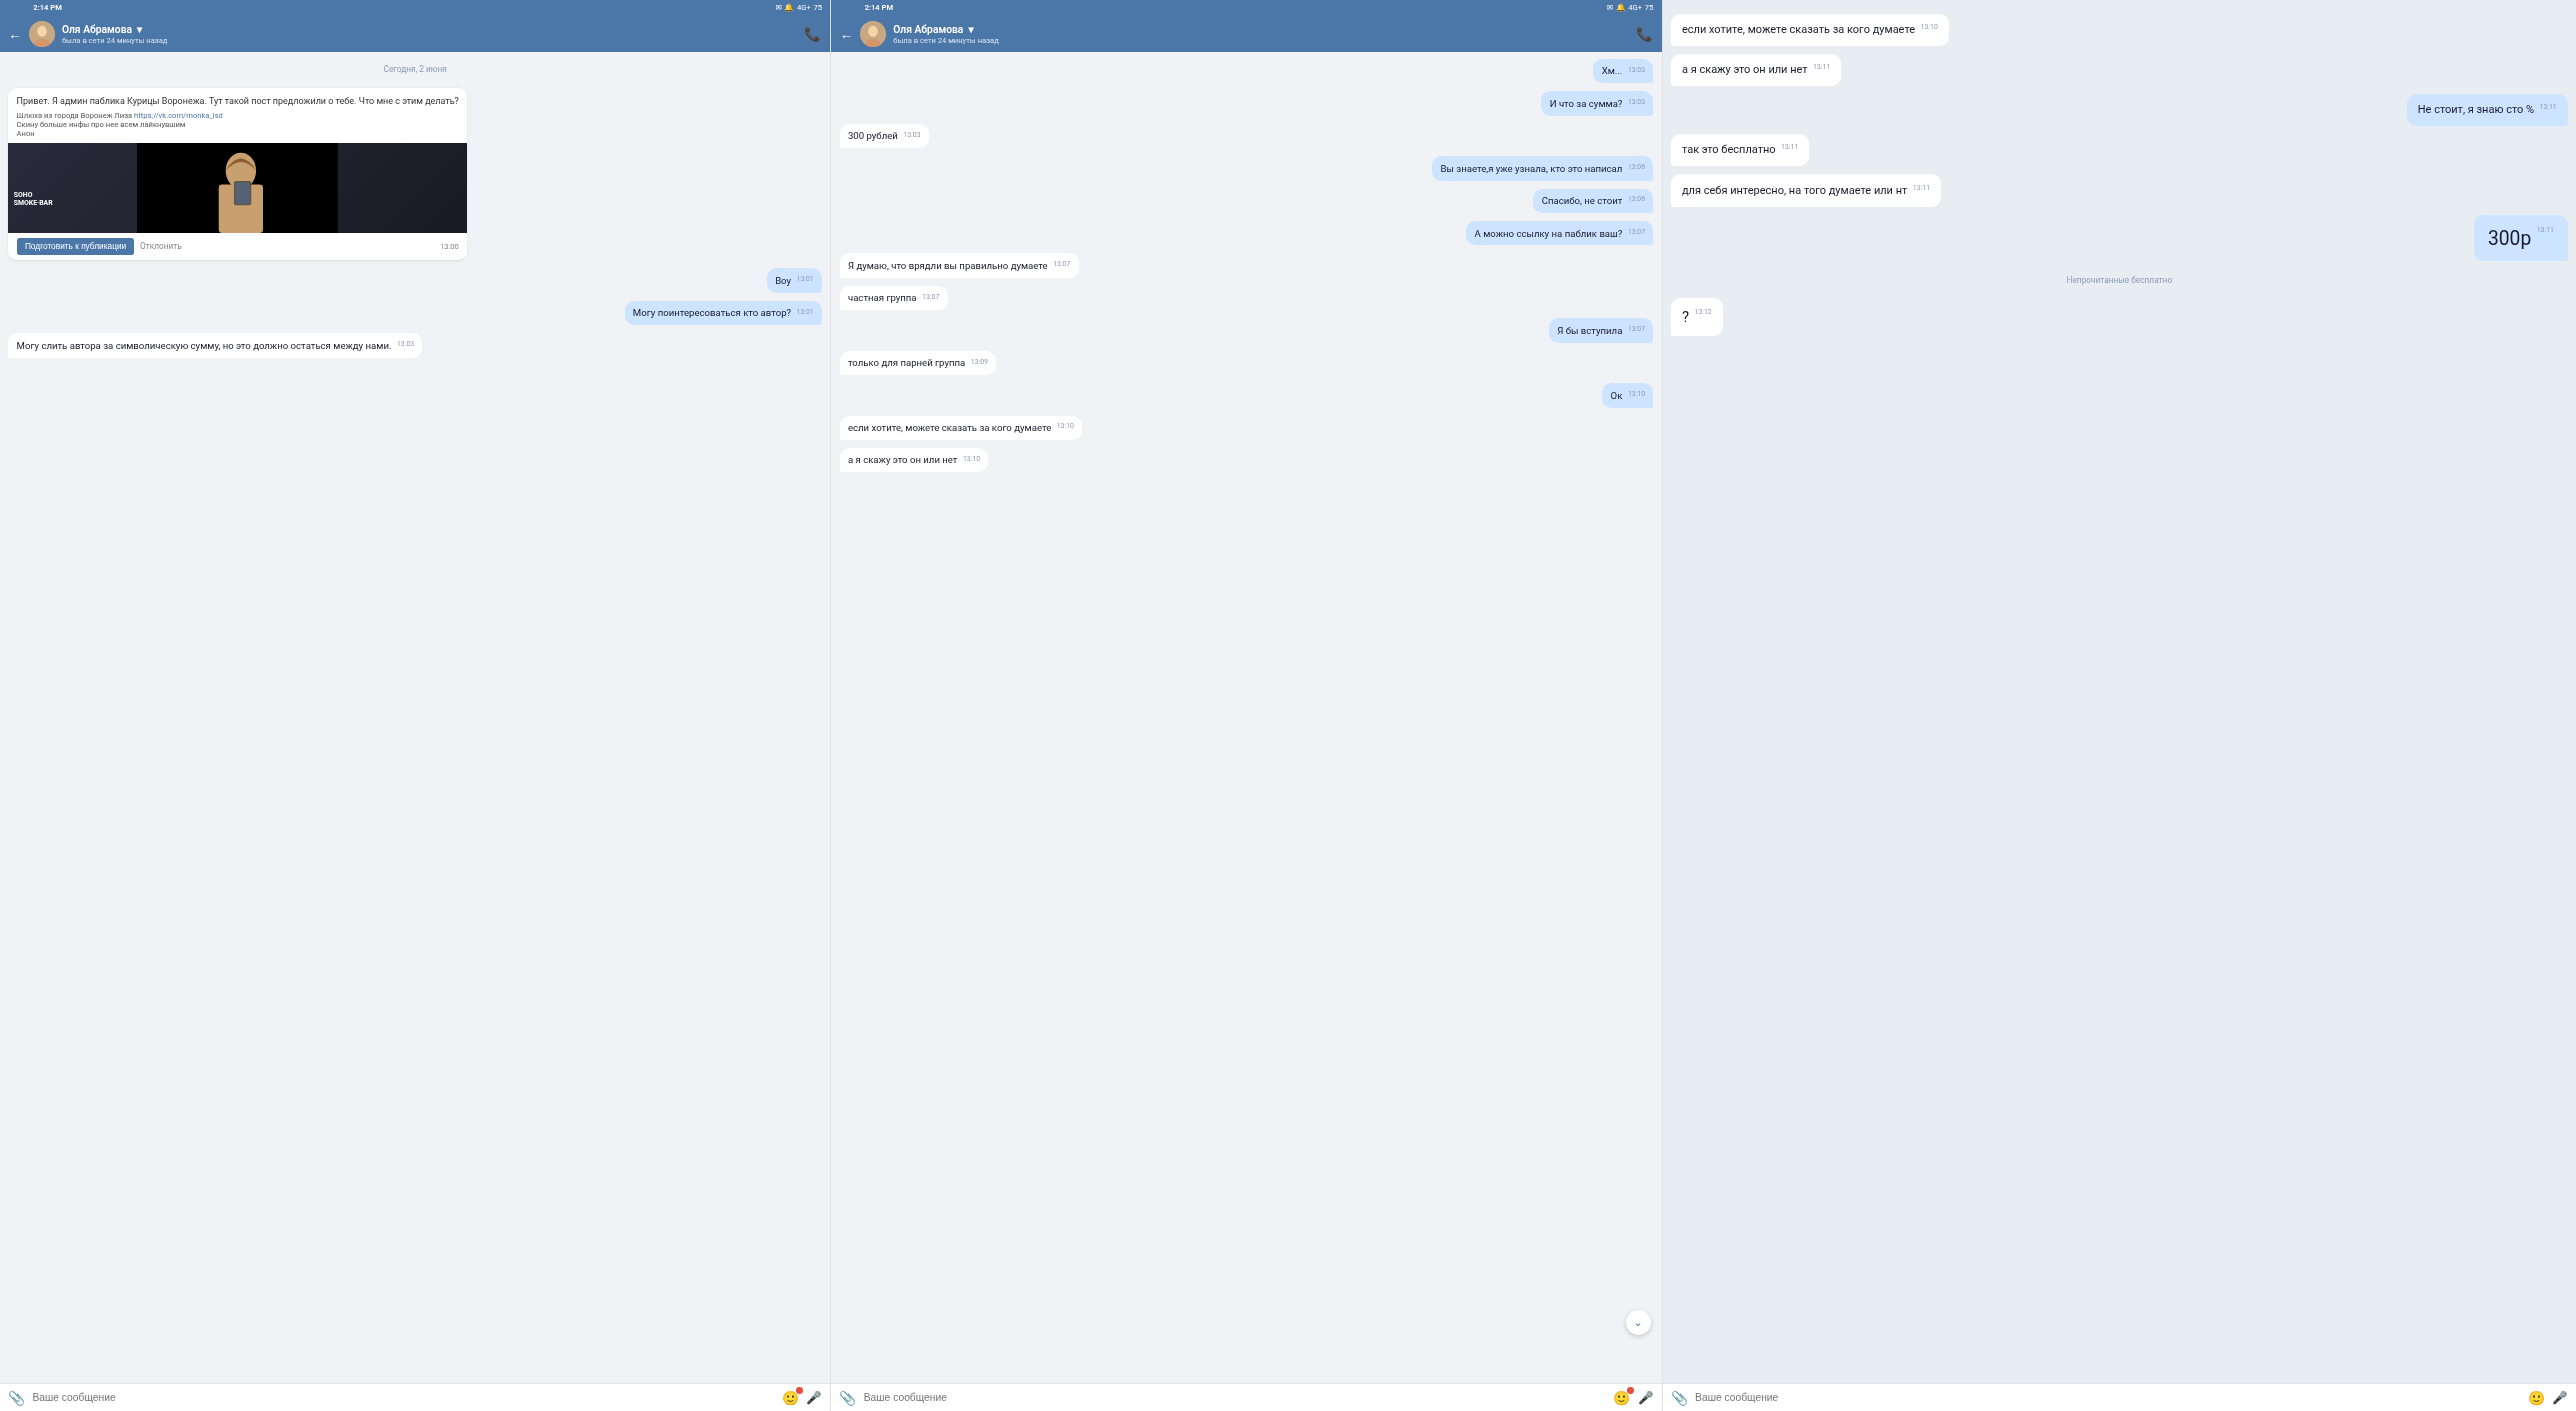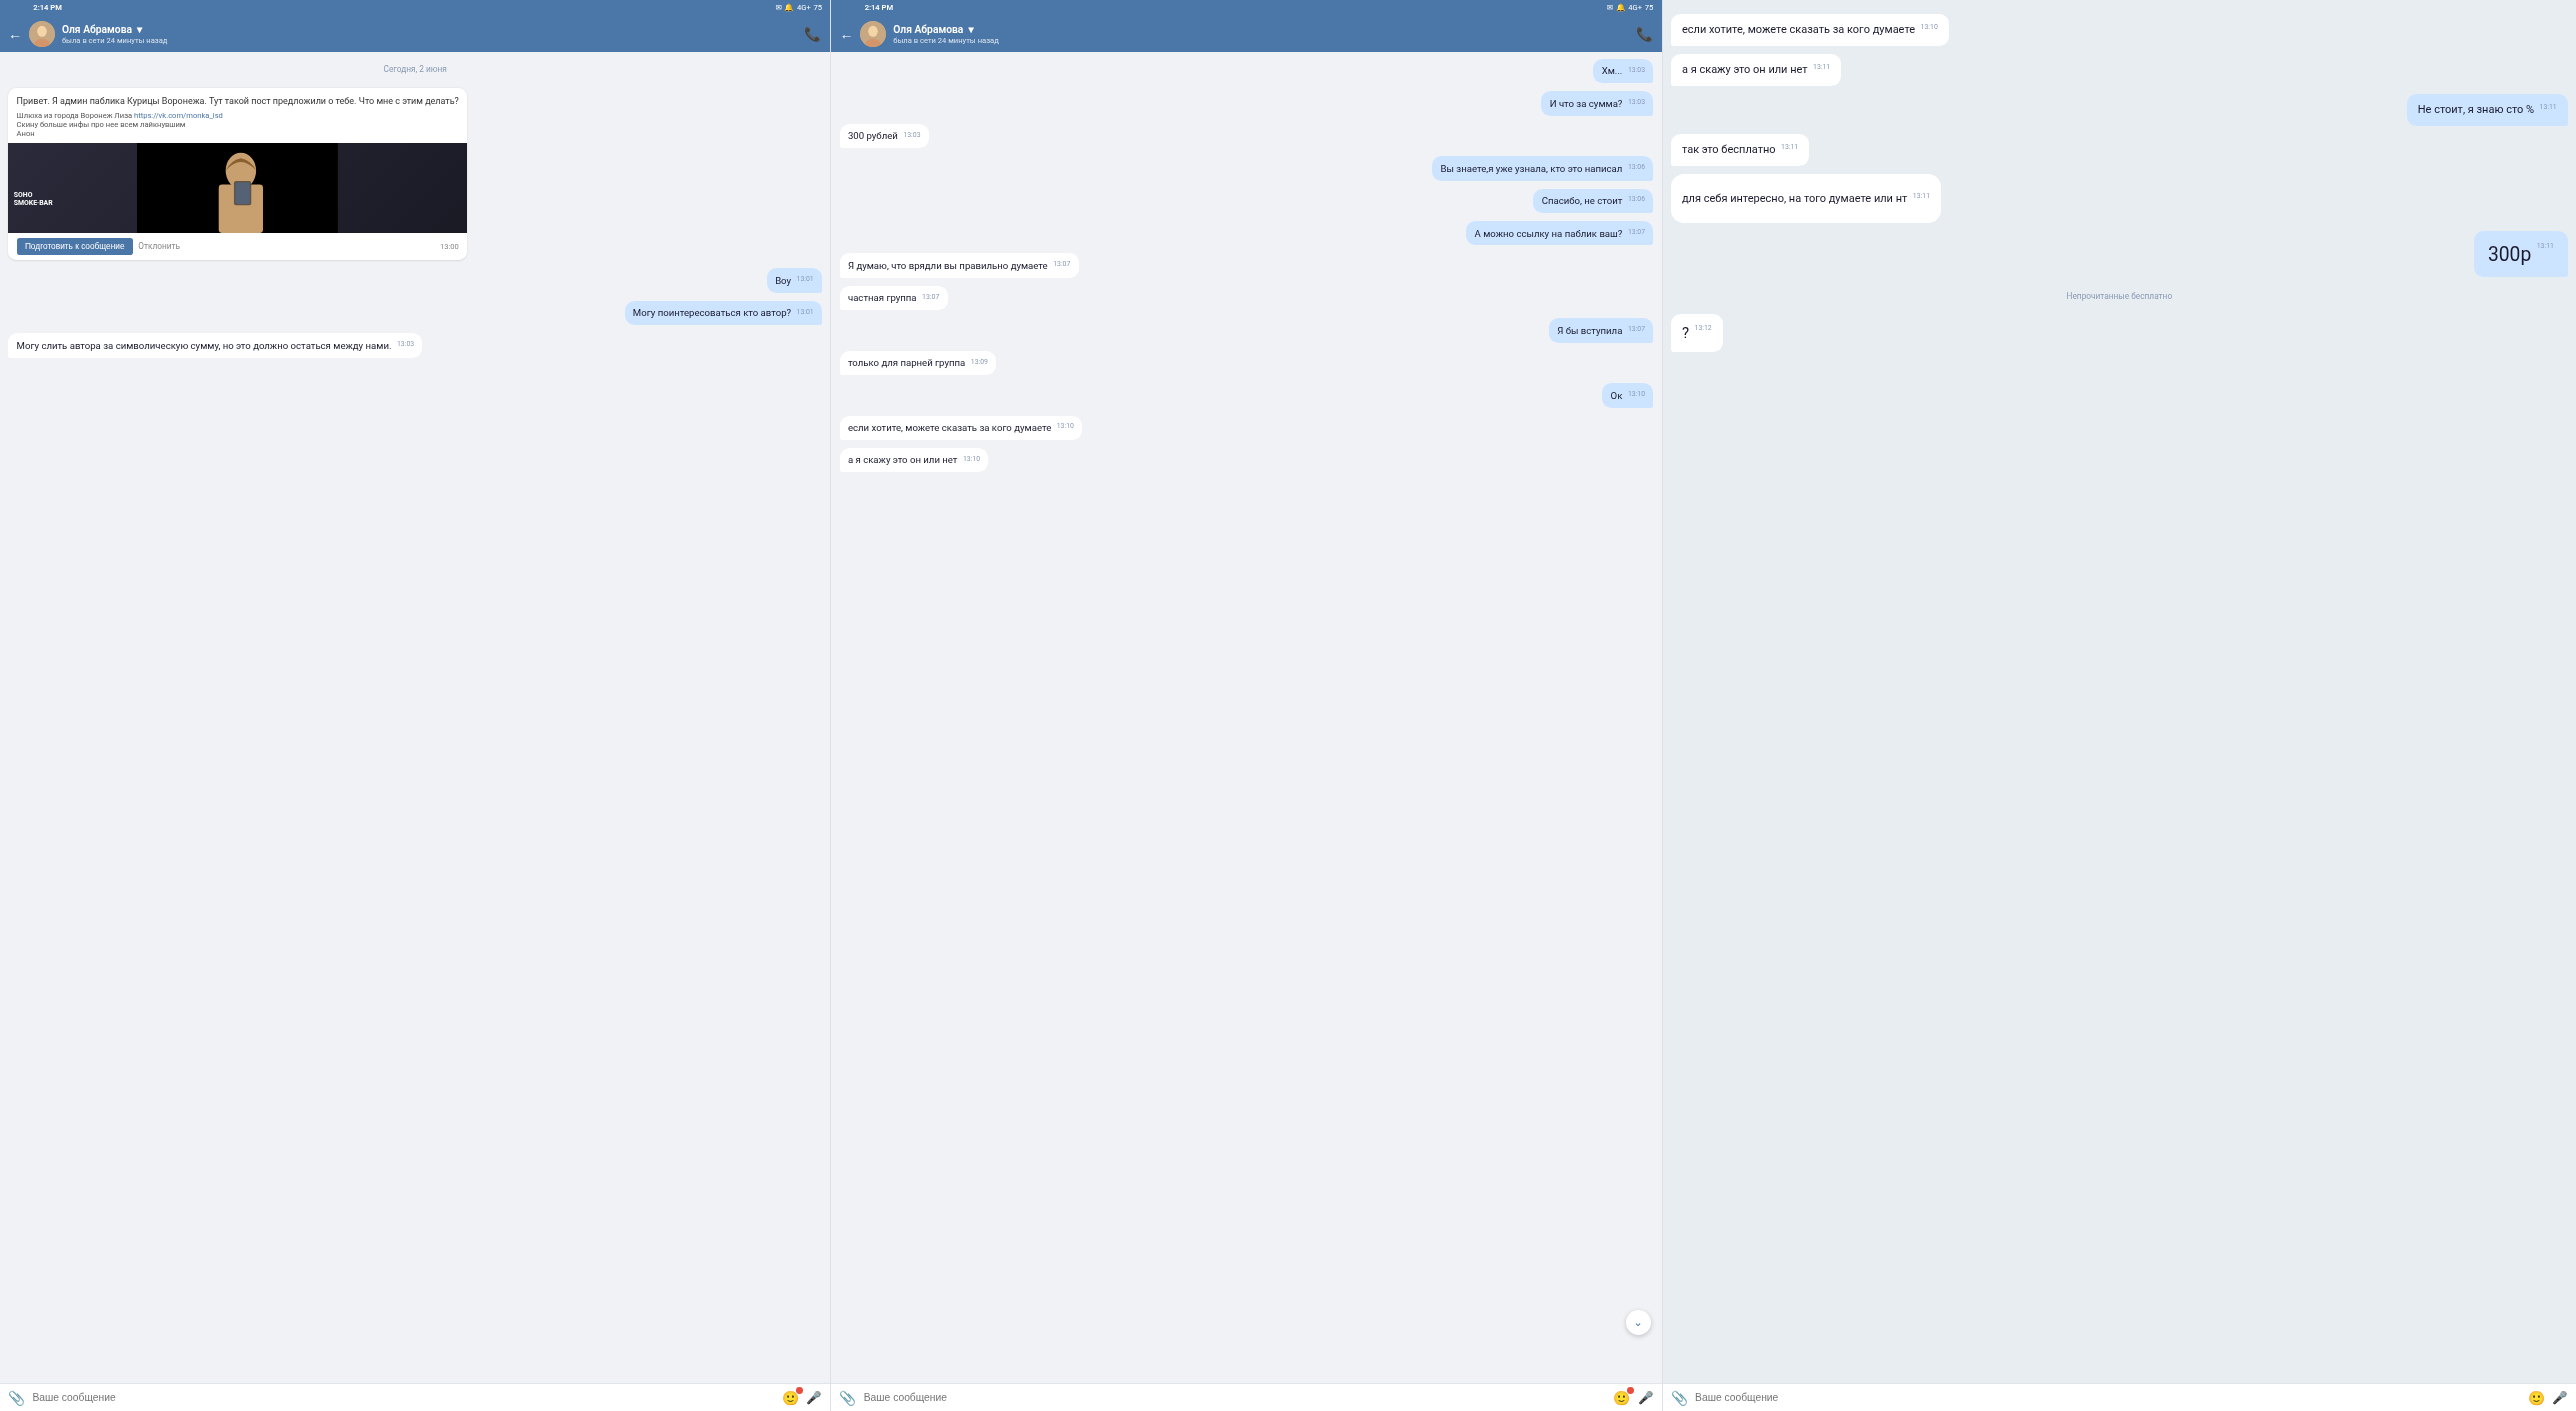--- a/index.html
+++ b/index.html
@@ -340,21 +340,21 @@
             <rect x="118" y="60" width="64" height="70" rx="5" fill="#c8a070"></rect>
 
             <path d="M128 40 Q150 15 172 40 Q165 25 150 22 Q135 25 128 40Z" fill="#8b6030"></path>
 
             <rect x="140" y="55" width="25" height="35" rx="3" fill="#333" opacity="0.7"></rect>
             <rect x="142" y="57" width="21" height="31" rx="2" fill="#4a6fa5" opacity="0.5"></rect>
           </svg>
           <div class="soho-bar-text">SOHO<br>SMOKE·BAR</div>
         </div>
         <div class="card-actions">
-          <button class="btn-publish">Подготовить к сообщение</button>
+          <button class="btn-publish">Подготовить к публикации</button>
           <span class="btn-reject">Отклонить</span>
           <span class="card-time">13:00</span>
         </div>
       </div>
     </div>
 
     <div class="msg-row outgoing">
       <div class="bubble outgoing">
         <span>Воу</span>
         <span class="time-label">13:01</span>
@@ -551,21 +551,21 @@
     </div>
 
     <div class="msg-row incoming">
       <div class="bubble incoming" style="max-width:75%; font-size:11px; padding:8.3px 11px;">
         <span>так это бесплатно</span>
         <span class="time-label">13:11</span>
       </div>
     </div>
 
     <div class="msg-row incoming">
-      <div class="bubble incoming" style="max-width:75%; font-size:11px; padding:17px 11px;border-radius:13px;">
+      <div class="bubble incoming" style="max-width:75%; font-size:11px; padding:9px 11px;">
         <span>для себя интересно, на того думаете или нт</span>
         <span class="time-label">13:11</span>
       </div>
     </div>
 
     <div class="msg-row outgoing">
       <div class="bubble outgoing" style="max-width:55%; padding:9.6px 13.8px;">
         <span class="big-text">300р</span>
         <span class="time-label">13:11</span>
       </div>

